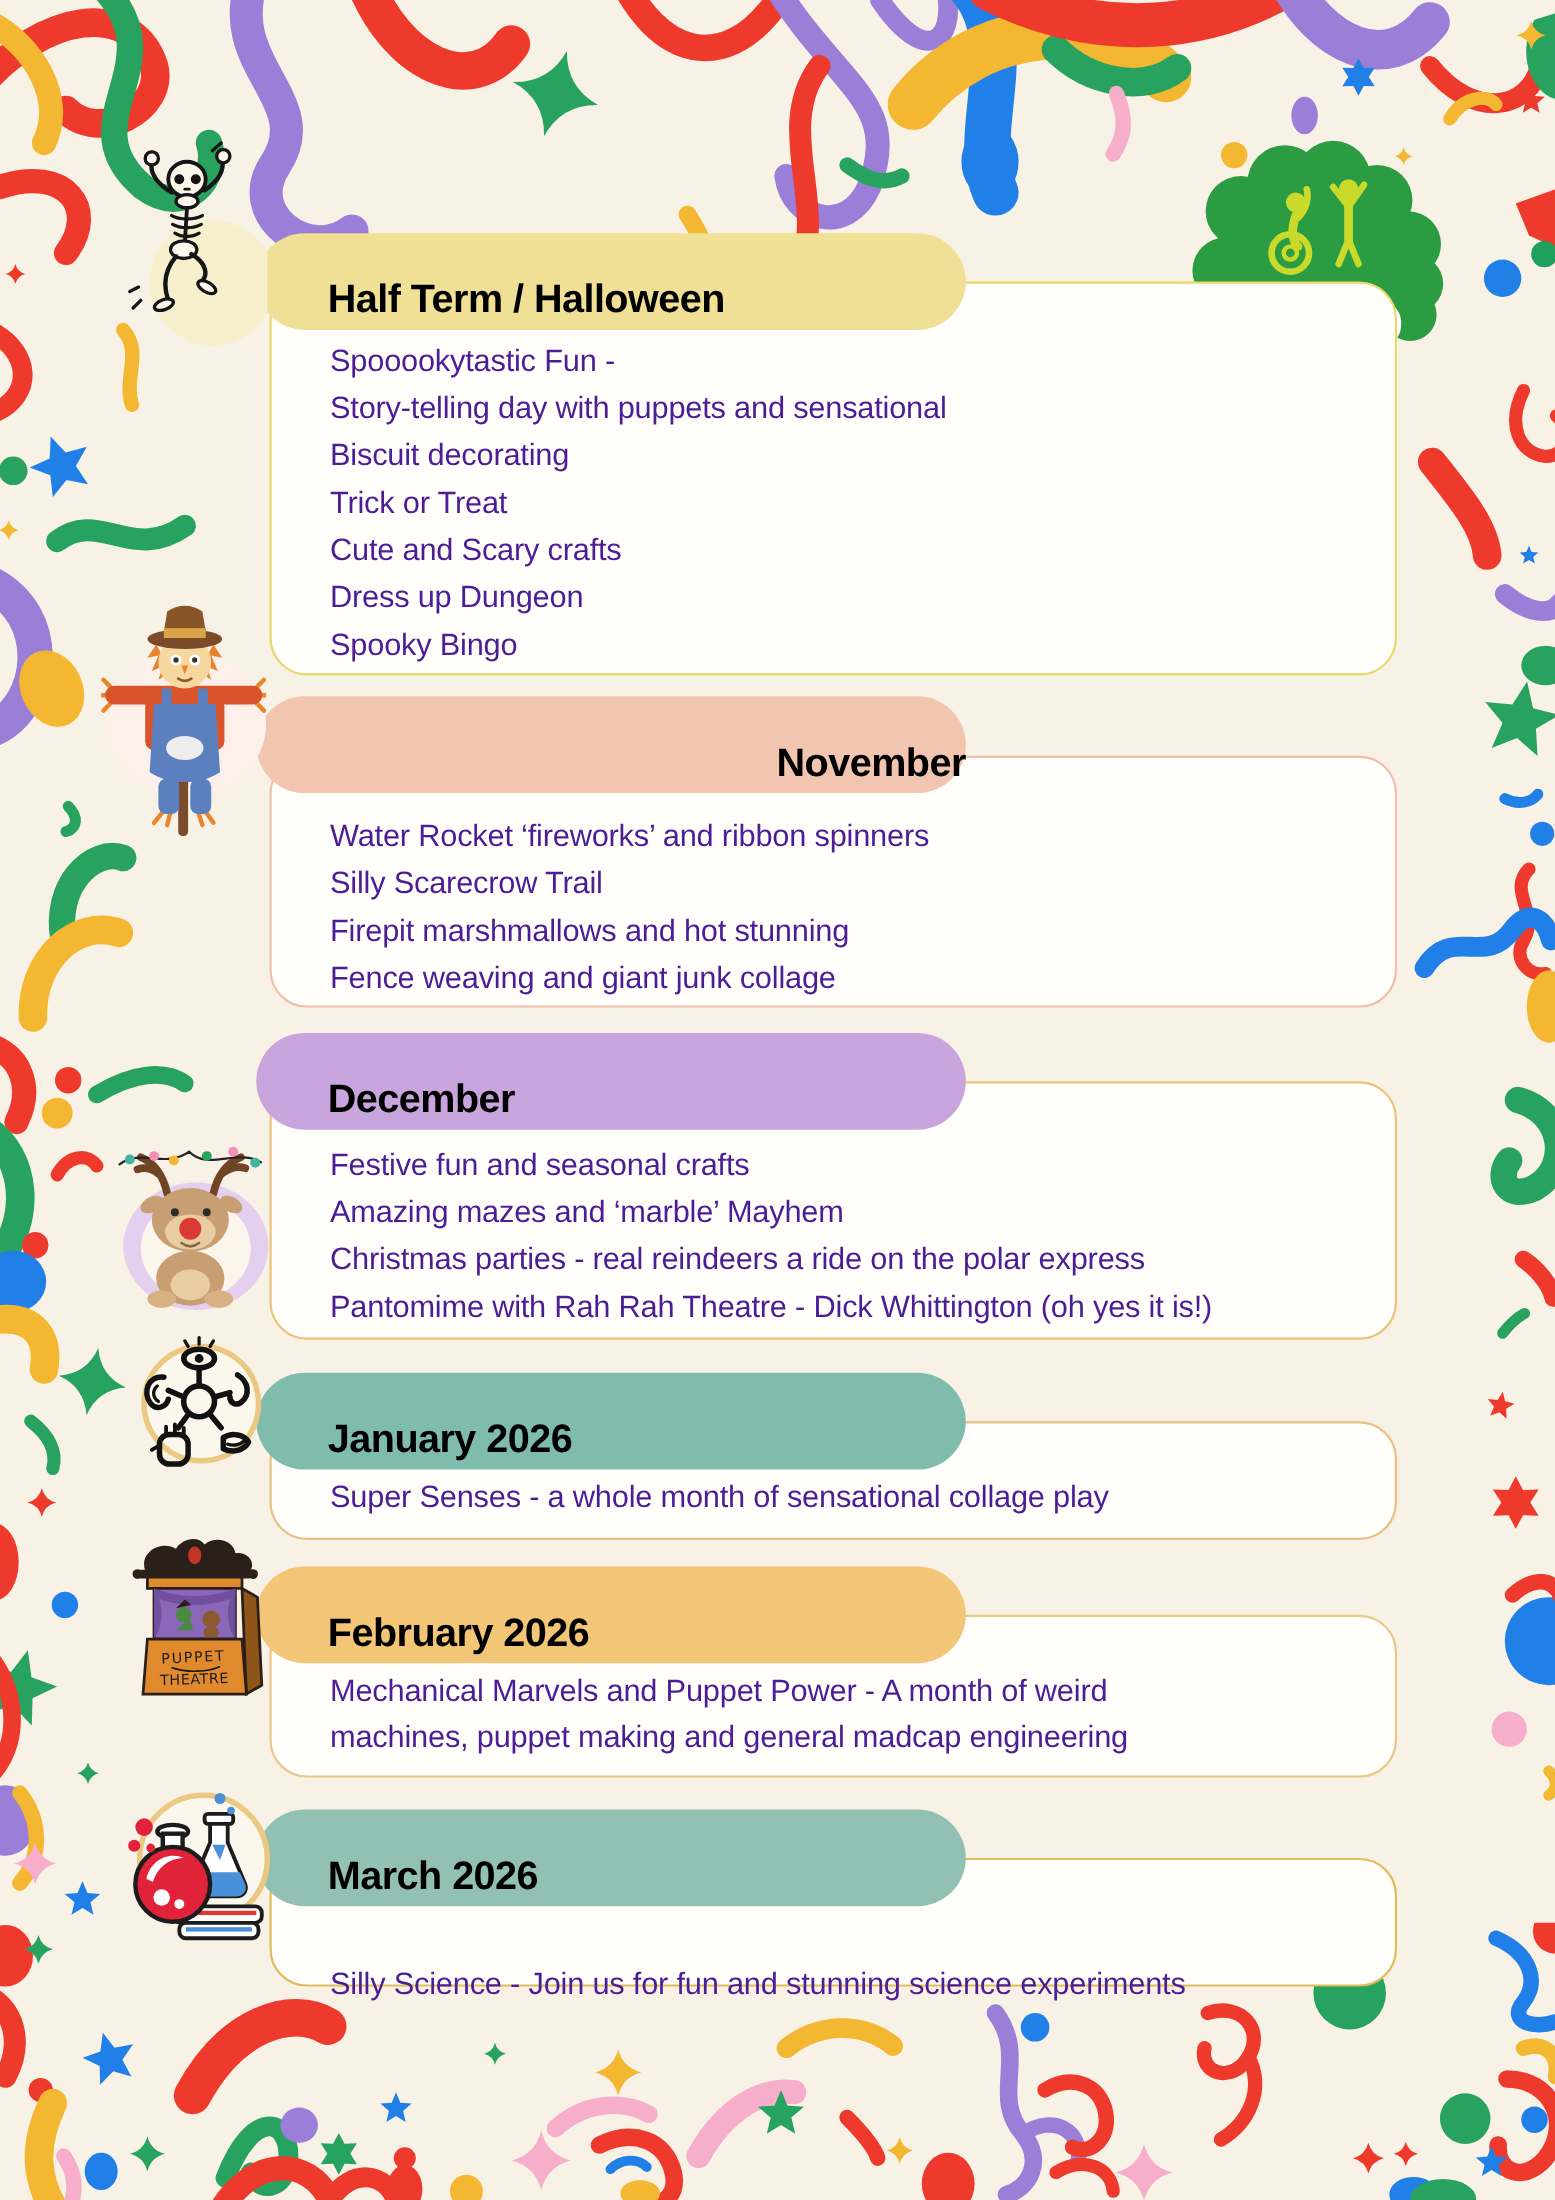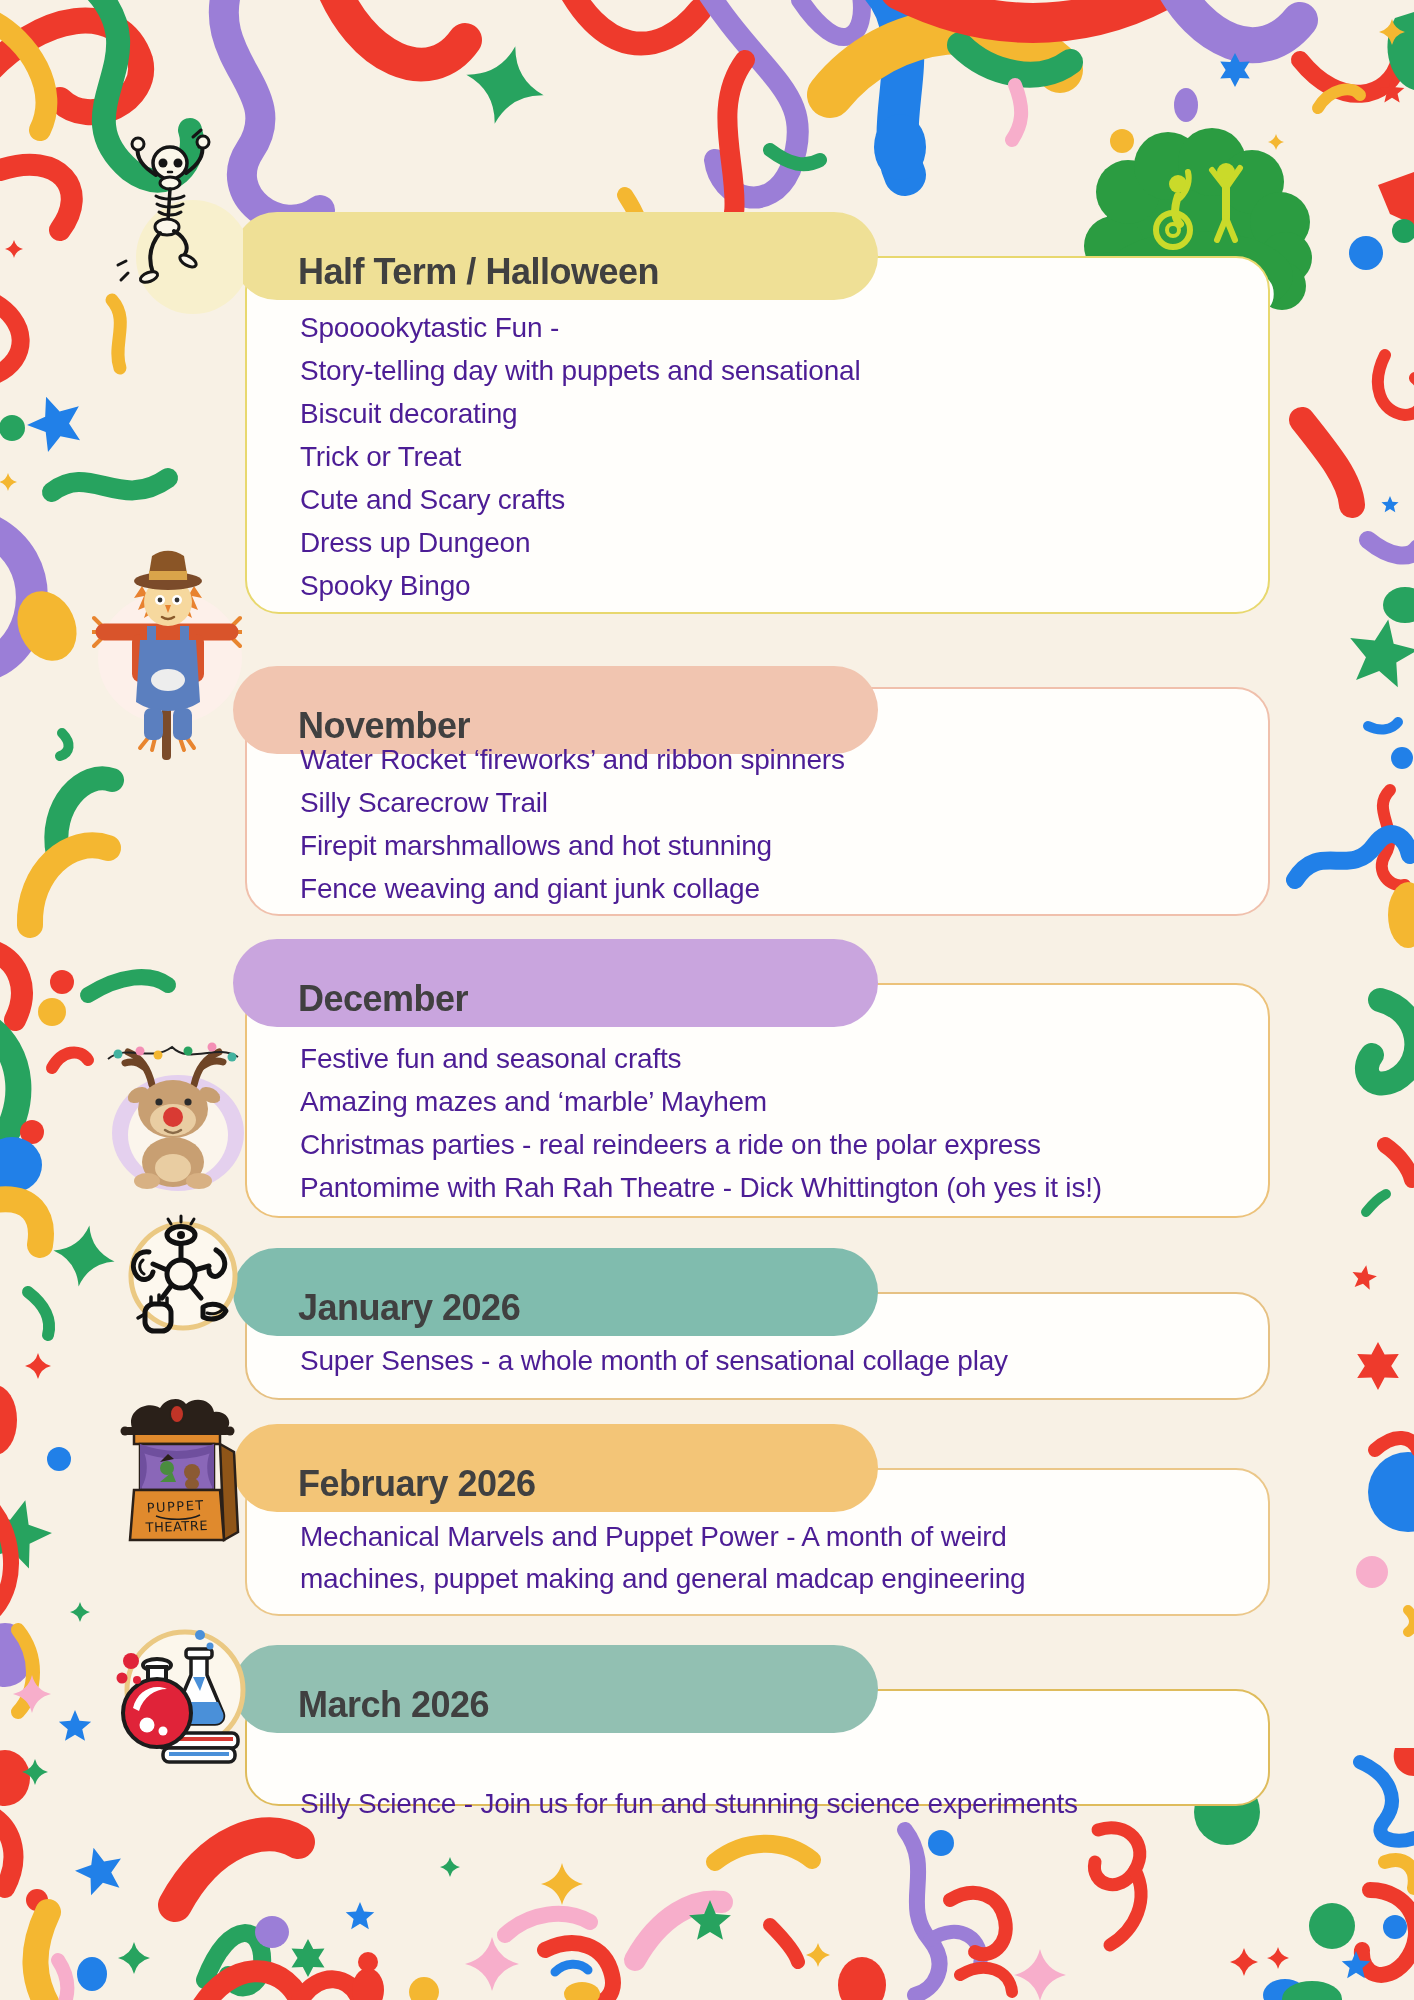--- a/index.html
+++ b/index.html
@@ -19,34 +19,34 @@
     position:absolute; left:245px; width:1025px;
     background:#FFFEFB; border:2px solid #E8C979; border-radius:34px;
     box-sizing:border-box; z-index:2;
   }
   .pill {
     position:absolute; left:233px; width:645px; height:88px;
     border-radius:46px; z-index:3;
     display:flex; align-items:center; padding-left:65px; box-sizing:border-box;
   }
   .pill .title {
-    font-weight:700; font-size:36px; letter-spacing:-0.5px; color:#404040;
+    font-weight:700; font-size:36px; letter-spacing:-0.5px; color:#000000;
     white-space:nowrap;
     margin-top:32px;
   }
   .body { position:absolute; left:300px; z-index:4; }
   .line {
     font-size:28px; line-height:43px; height:43px; letter-spacing:-0.2px;
     color:#4c1d95; white-space:nowrap;
   }
   .wrapline { white-space:normal; width:810px; height:auto; line-height:42px; }
 
   
   #pill-1 { top:212px; }  #card-1 { top:256px; height:358px; } #body-1 { top:306px; }
-  #pill-2 { top:666px; }  #card-2 { top:687px; height:229px; } #body-2 { top:738px; }
+  #pill-2 { top:633px;justify-content:flex-end; }  #card-2 { top:687px; height:229px; } #body-2 { top:738px; }
   #pill-3 { top:939px; }  #card-3 { top:983px; height:235px; } #body-3 { top:1037px; }
   #pill-4 { top:1248px; } #card-4 { top:1292px; height:108px; } #body-4 { top:1339px; }
   #pill-5 { top:1424px; } #card-5 { top:1468px; height:148px; } #body-5 { top:1516px; }
   #pill-6 { top:1645px; } #card-6 { top:1689px; height:117px; } #body-6 { top:1742px;margin-top:40px; }
 
   .icon { position:absolute; z-index:5; }
   #icon-skeleton { left:98px;  top:125px; }
   #icon-scarecrow{ left:92px;  top:540px; }
   #icon-reindeer { left:100px; top:1035px; }
   #icon-senses   { left:115px; top:1210px; }

